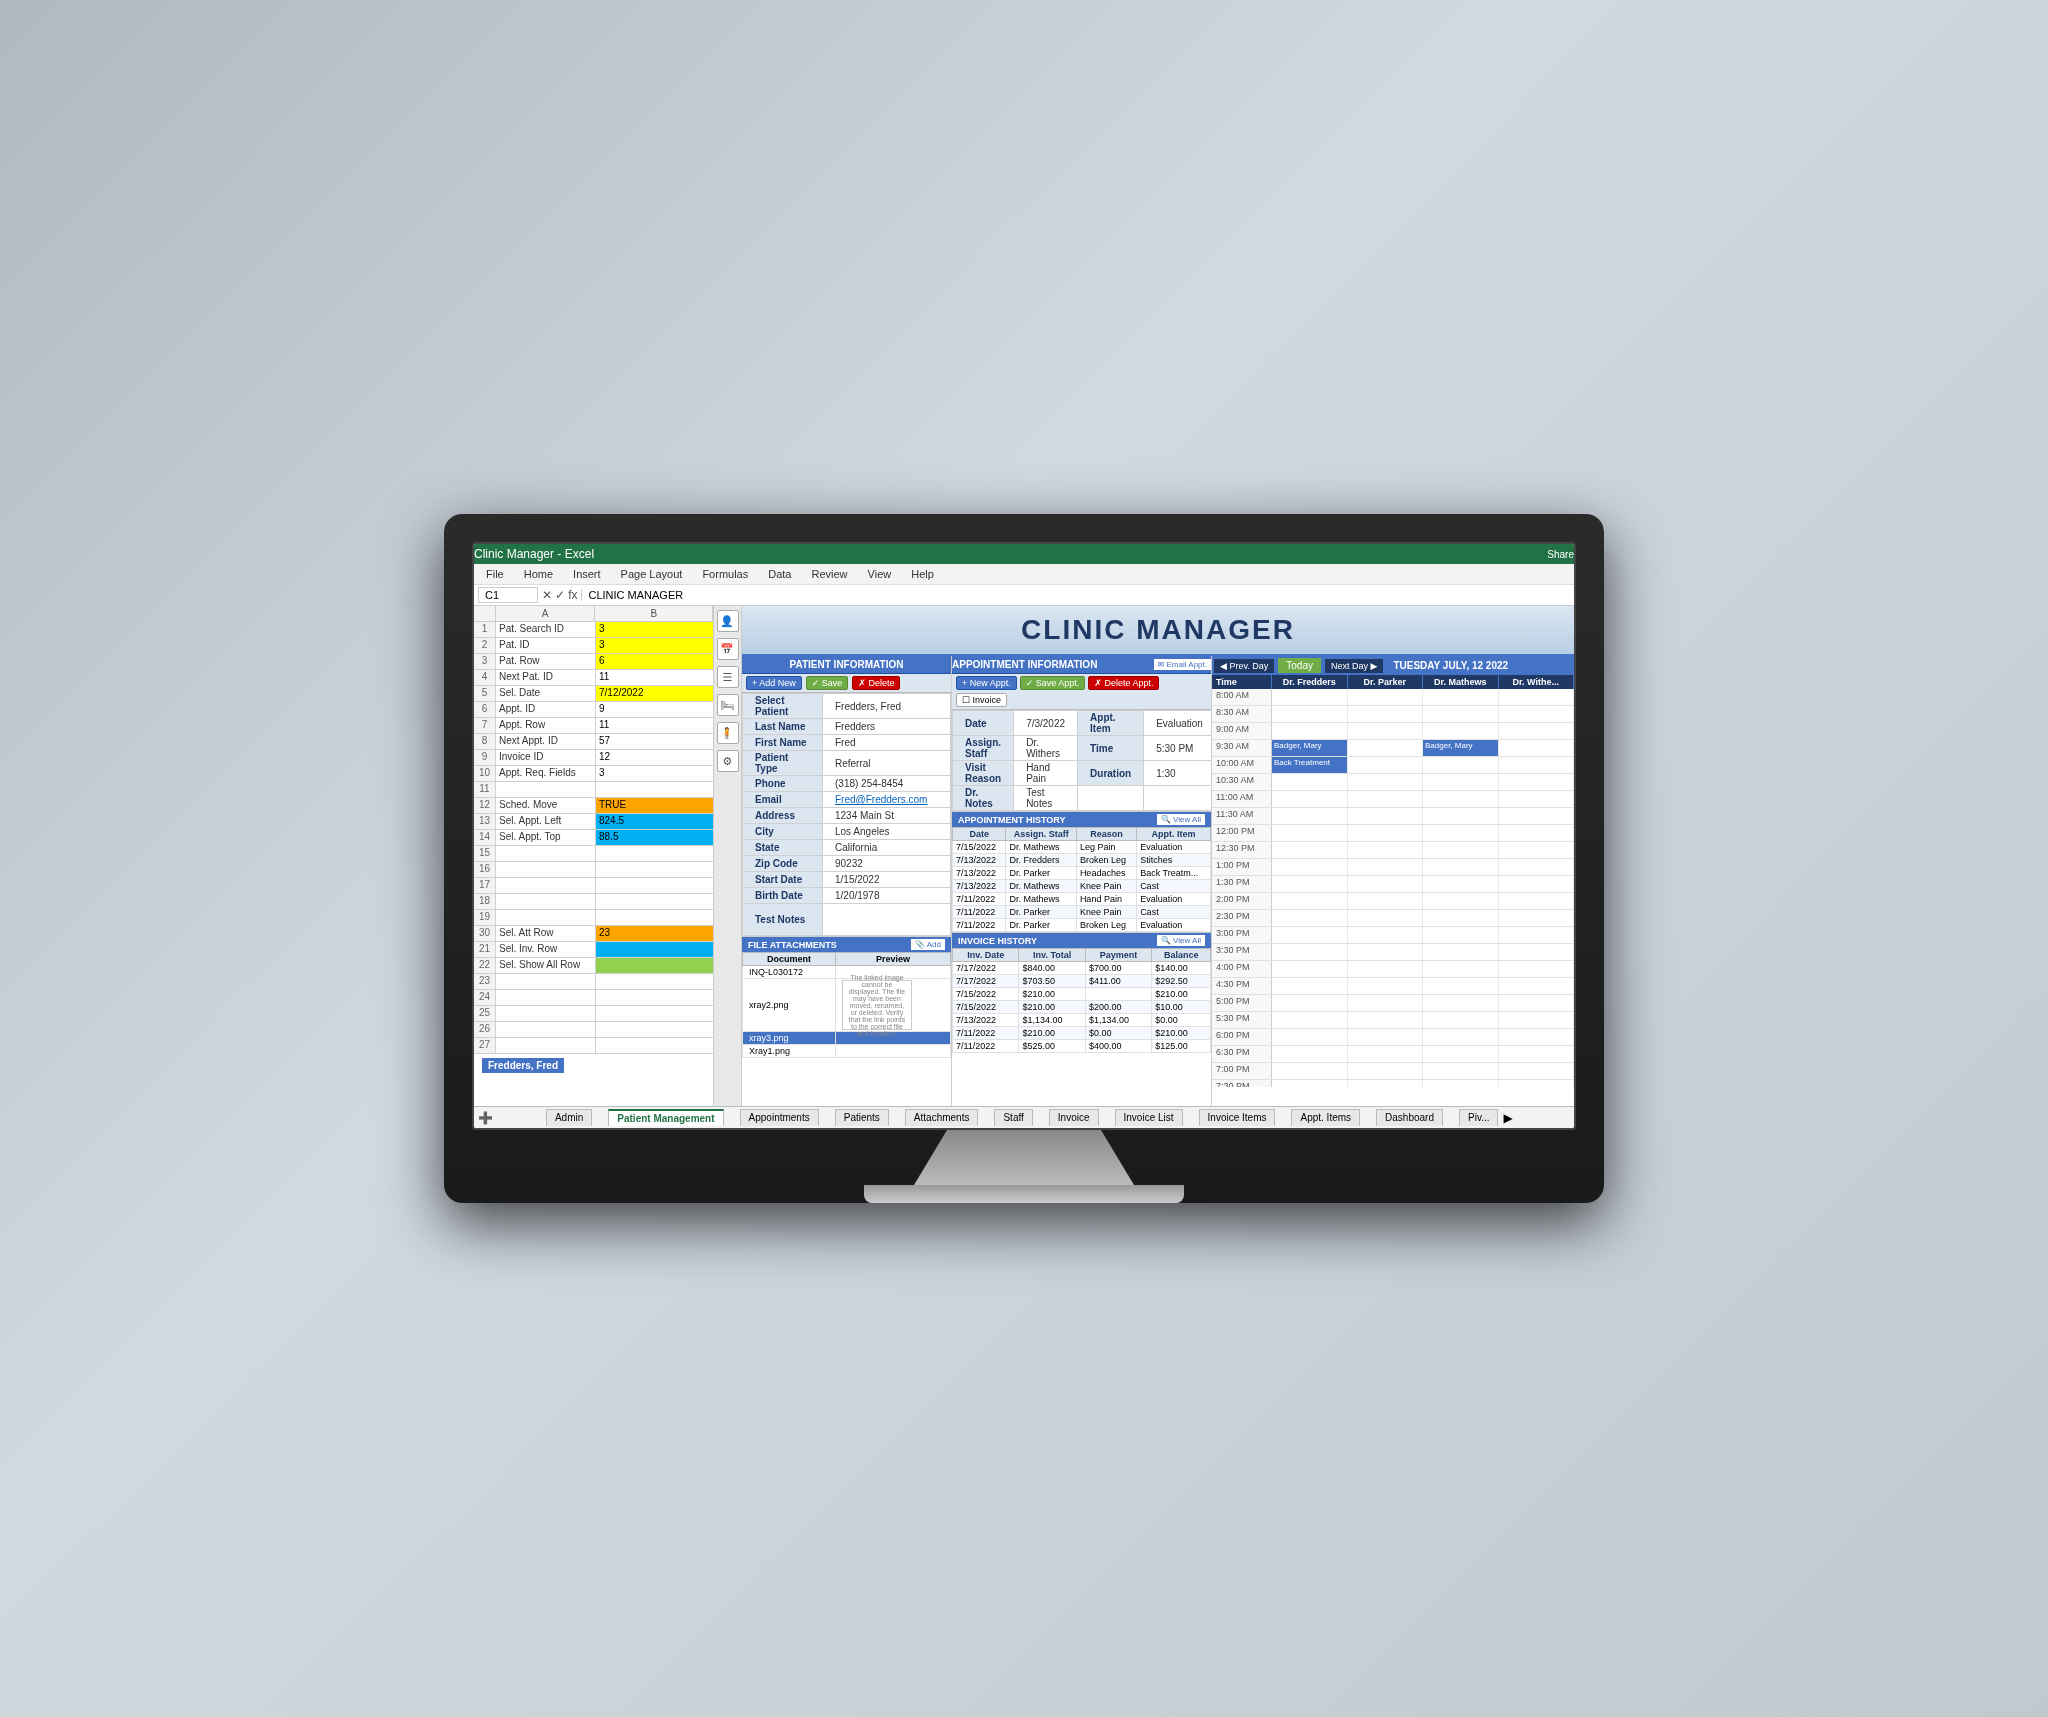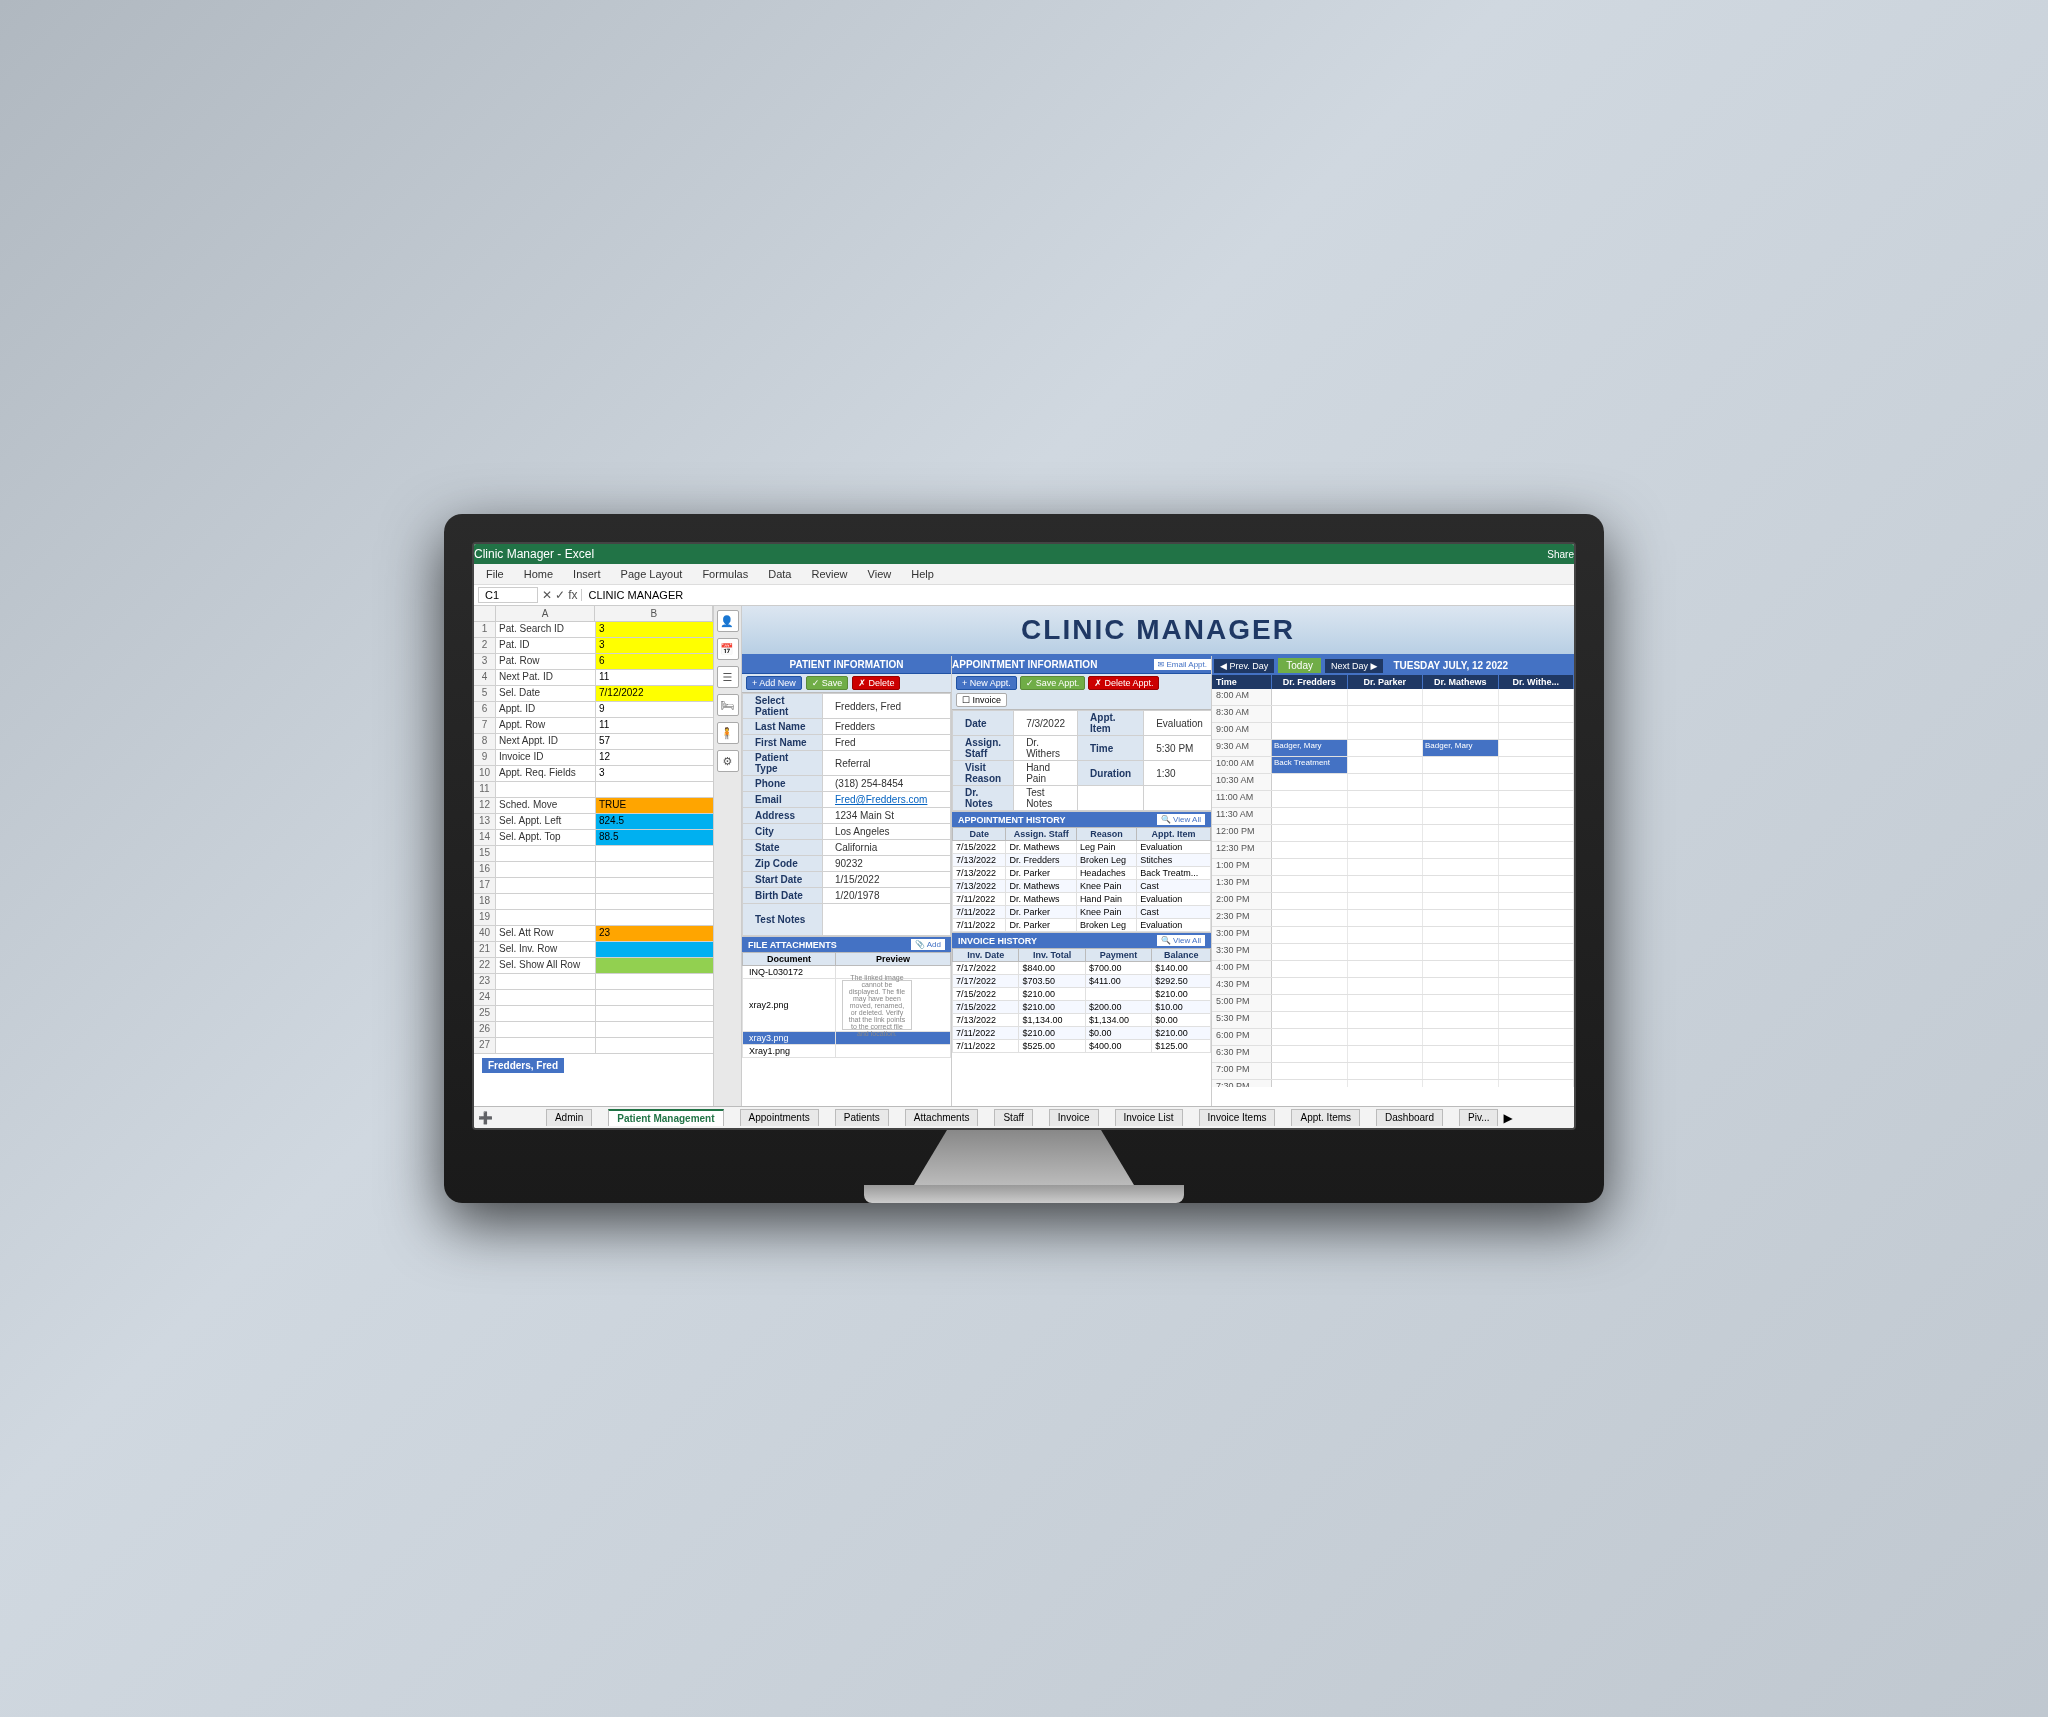--- a/index.html
+++ b/index.html
@@ -557,21 +557,21 @@
                 <div class="cell cell-value"></div>
                 <div class="cell cell-row-num">17</div>
                 <div class="cell cell-label"></div>
                 <div class="cell cell-value"></div>
                 <div class="cell cell-row-num">18</div>
                 <div class="cell cell-label"></div>
                 <div class="cell cell-value"></div>
                 <div class="cell cell-row-num">19</div>
                 <div class="cell cell-label"></div>
                 <div class="cell cell-value"></div>
-                <div class="cell cell-row-num">40</div>
+                <div class="cell cell-row-num">30</div>
                 <div class="cell cell-label">Sel. Att Row</div>
                 <div class="cell cell-value" style="background: rgb(255, 165, 0);">23</div>
                 <div class="cell cell-row-num">21</div>
                 <div class="cell cell-label">Sel. Inv. Row</div>
                 <div class="cell cell-value" style="background: rgb(0, 176, 240);"></div>
                 <div class="cell cell-row-num">22</div>
                 <div class="cell cell-label">Sel. Show All Row</div>
                 <div class="cell cell-value" style="background: rgb(146, 208, 80);"></div>
                 <div class="cell cell-row-num">23</div>
                 <div class="cell cell-label"></div>

